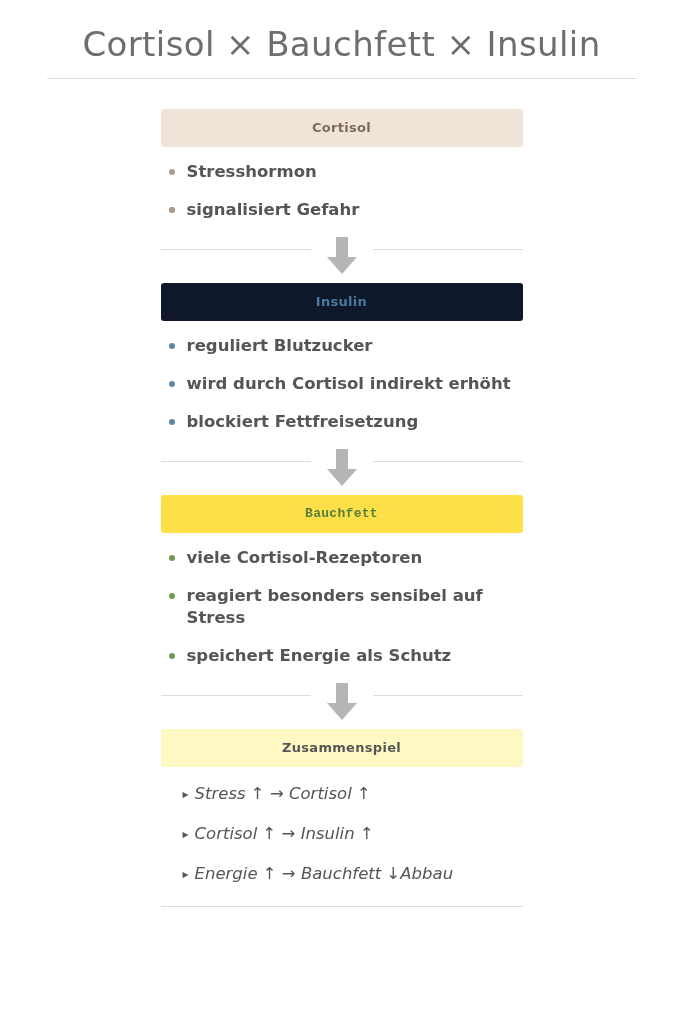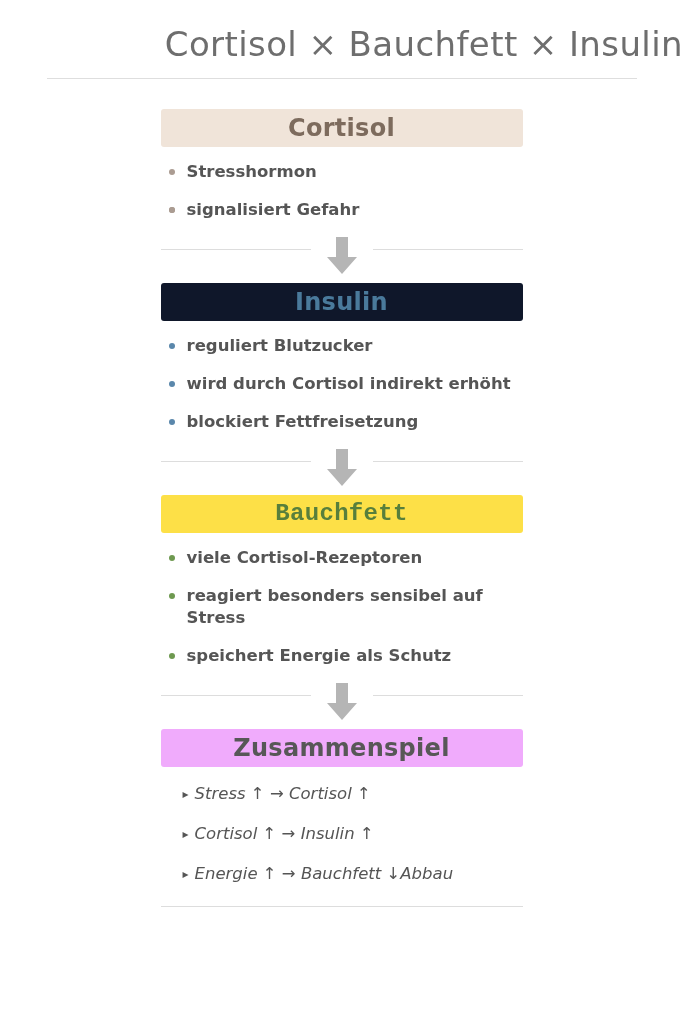--- a/index.html
+++ b/index.html
@@ -27,21 +27,20 @@
     text-align: center;
   }
   .page-title {
     font-family: "DejaVu Sans", sans-serif;
     font-size: 34px;
     font-weight: 400;
     color: #6e6e6e;
     letter-spacing: 0.4px;
     line-height: 44px;
     white-space: nowrap;
-    text-align: right;
   }
   .title-rule {
     margin: 12px auto 0 auto;
     width: 590px;
     height: 1px;
     background: #dedede;
   }
 
   
   .content {
@@ -49,28 +48,28 @@
     margin: 0 auto;
     padding-top: 30px;
   }
 
   
   .band {
     height: 38px;
     line-height: 38px;
     border-radius: 3px;
     text-align: center;
-    font-size: 24px;
+    font-size: 13px;
     font-weight: bold;
     letter-spacing: 0.3px;
   }
   .band-cortisol   { background: #f0e4d9; color: #7d6b5d; }
   .band-insulin    { background: #0f172a; color: #4a7a9b; }
   .band-bauchfett  { background: #fde047; color: #587f3c; font-family: Liberation Mono, monospace; }
-  .band-zusammen   { background: #f0abfc; color: #575757; }
+  .band-zusammen   { background: #fef9c3; color: #575757; }
 
   
   ul.bullets {
     list-style: none;
     margin: 0;
     padding: 14px 0 0 6px;
   }
   ul.bullets li {
     position: relative;
     padding-left: 20px;

